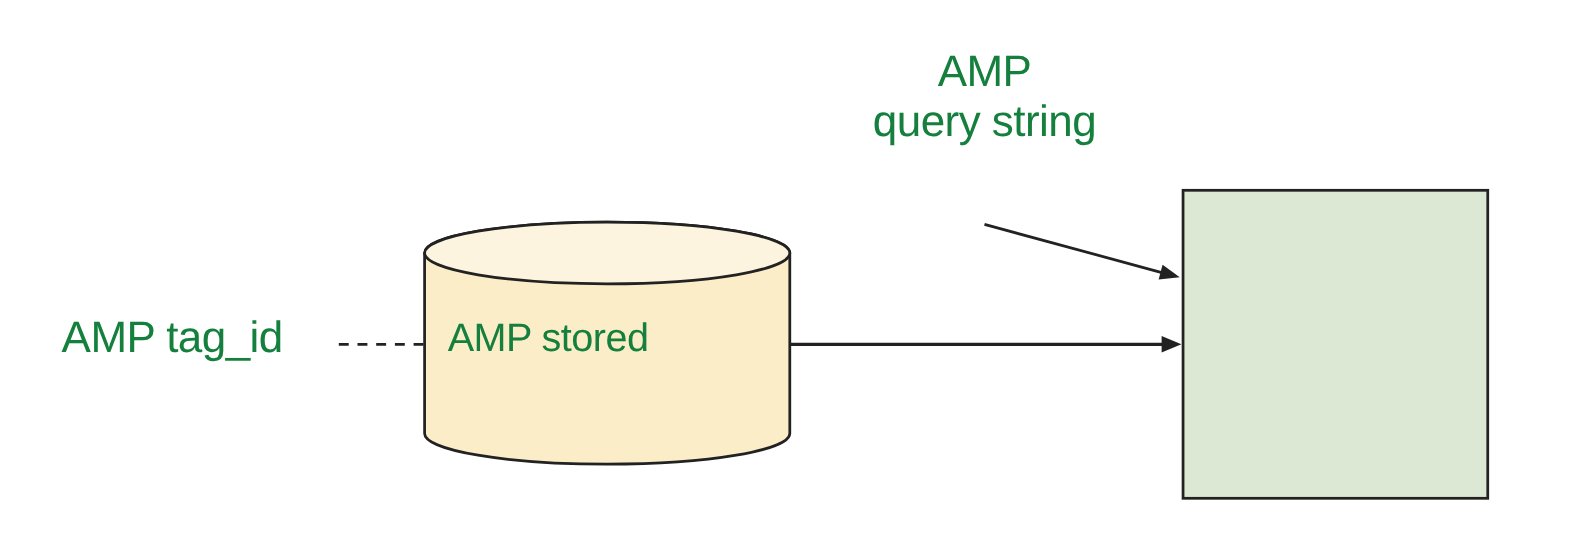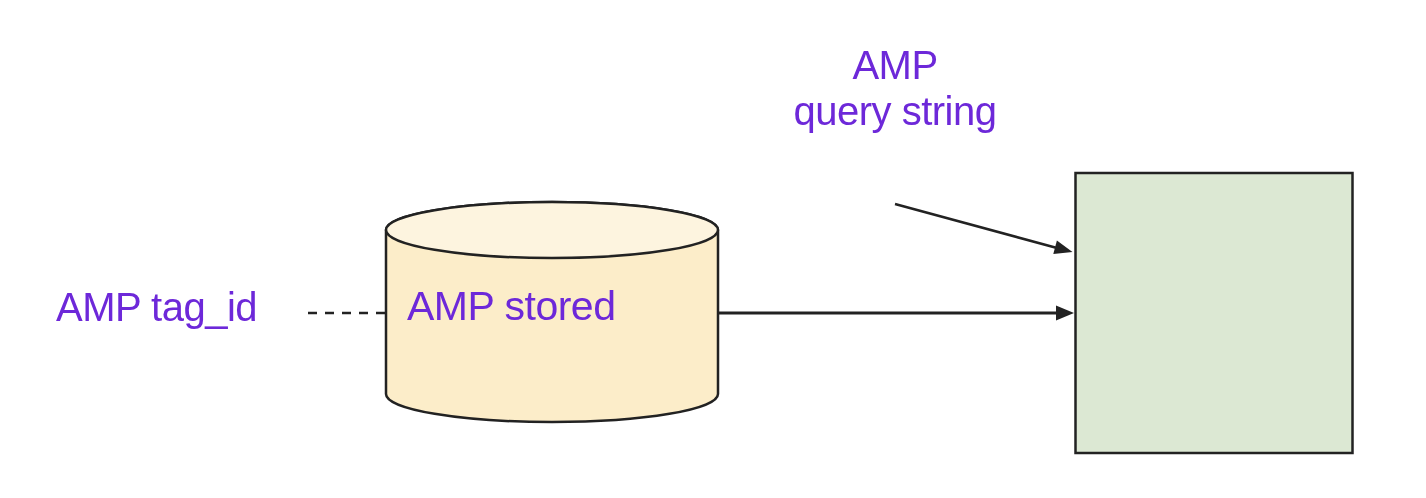--- a/index.html
+++ b/index.html
@@ -14,34 +14,34 @@
   }
   .layer-svg {
     position: absolute;
     left: 0; top: 0;
     width: 1426px; height: 498px;
   }
   .txt {
     position: absolute;
     font-size: 40px;
     letter-spacing: -0.5px;
-    color: #6d28d9;
+    color: #15803d;
     white-space: nowrap;
   }
   .tag-id-label {
     left: 56px;
     top: 287px;
     line-height: 40px;
     text-align: center;
   }
   .cylinder-label {
     left: 407px;
     top: 286px;
     line-height: 41px;
-    font-size: 41px;
+    font-size: 36px;
   }
   .ortb-label {
     left: 1096px;
     top: 262px;
     line-height: 49px;
   }
   .query-params-label {
     left: 745px;
     top: 42px;
     width: 300px;

